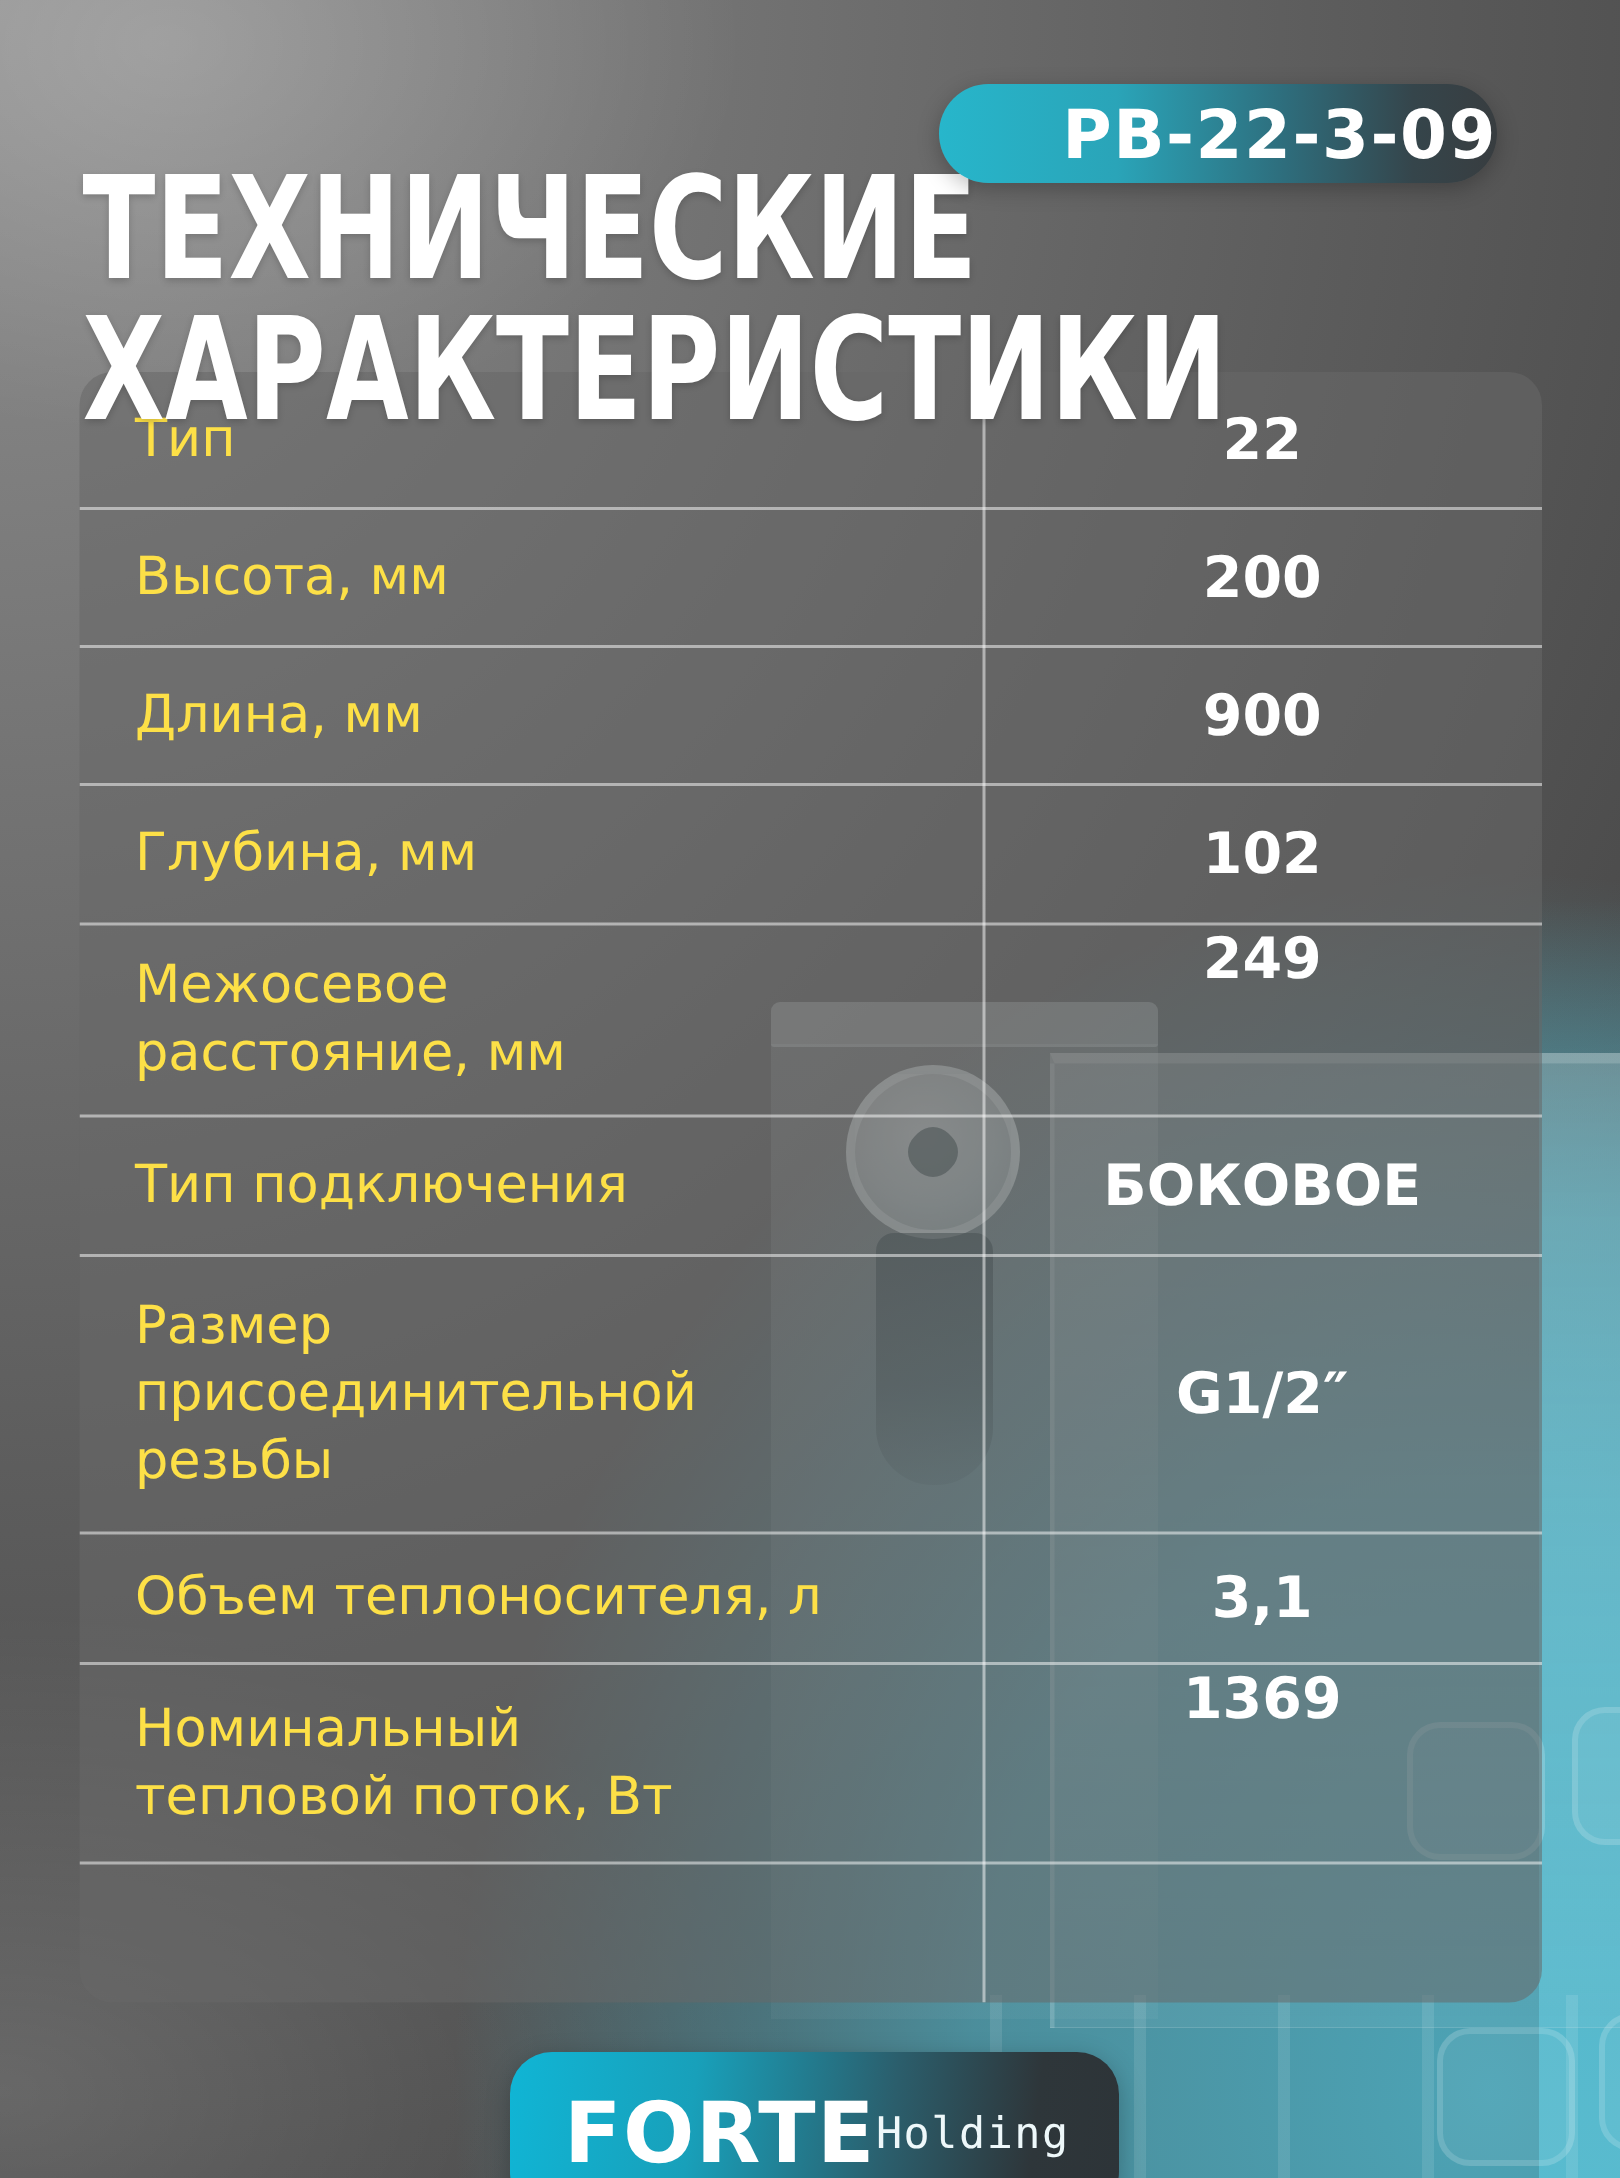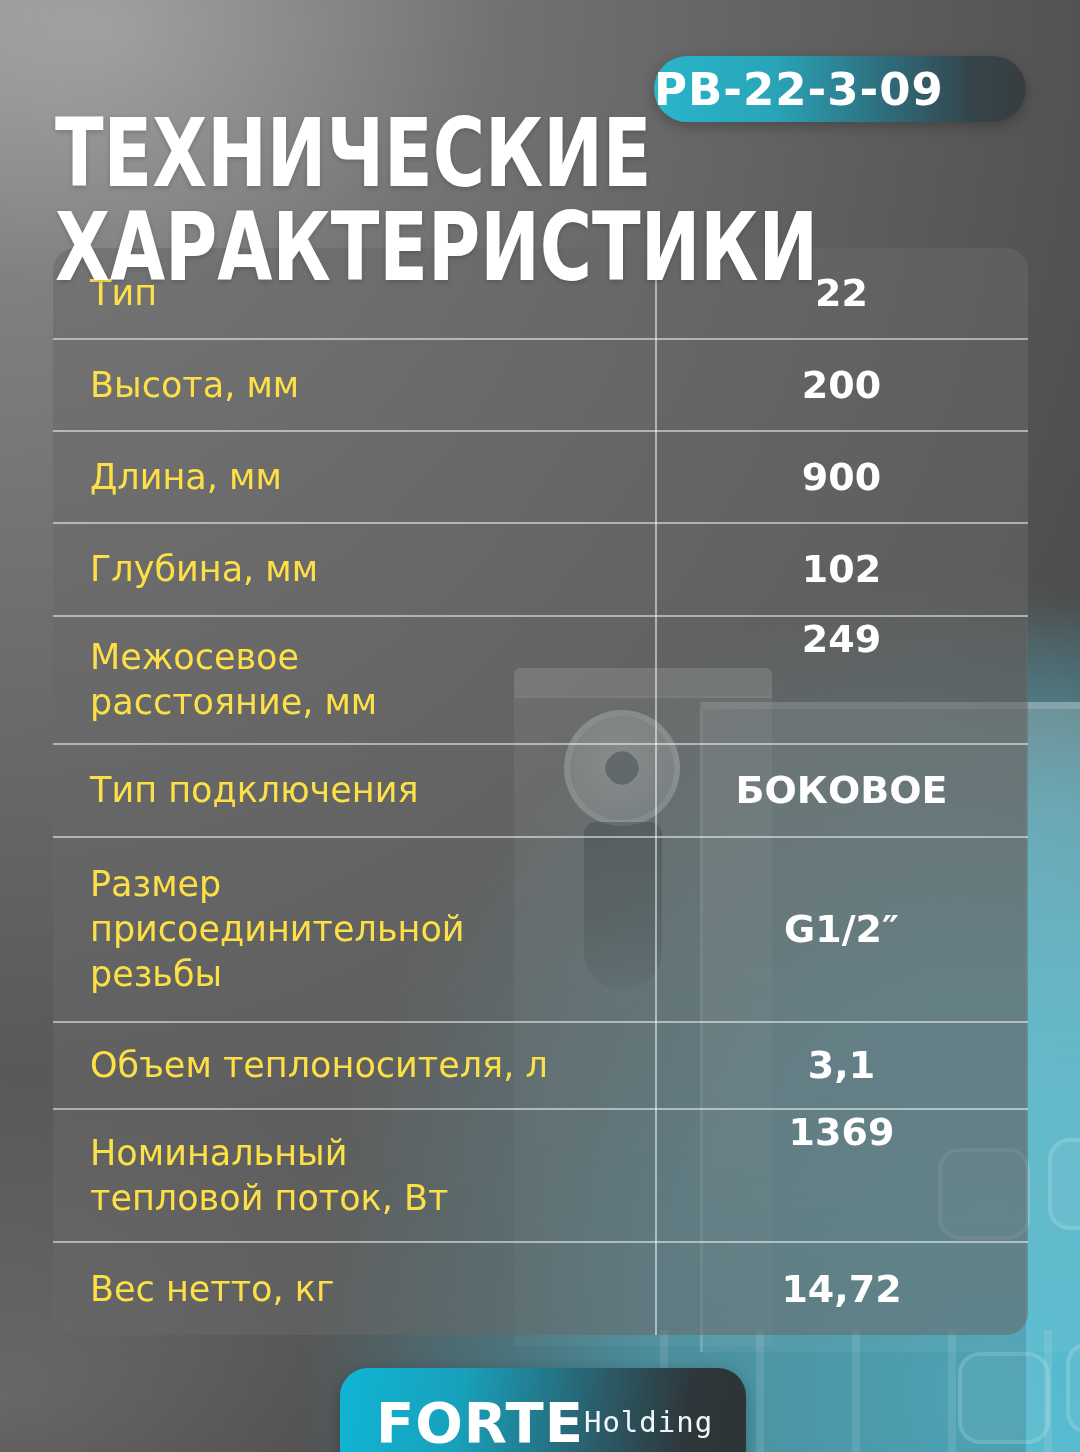--- a/index.html
+++ b/index.html
@@ -79,24 +79,24 @@
 
   
   .title {
     position:absolute; z-index:4; left:55px; top:42px;
     font-size:95px; line-height:94px; font-weight:bold;
     letter-spacing:0px; white-space:nowrap;
     transform:scaleX(0.75); transform-origin:left top;
     text-shadow:0 2px 6px rgba(0,0,0,0.18);
   }
   .model-badge {
-    position:absolute; z-index:4; left:654px; top:56px; width:372px; height:66px;
+    position:absolute; z-index:4; left:626px; top:56px; width:372px; height:66px;
     border-radius:33px;
     background:linear-gradient(90deg, #27b6cb 0%, #2aa4b8 32%, #2e6d7c 62%, #35454b 85%, #383d40 100%);
-    display:flex; align-items:center; justify-content:flex-start;
+    display:flex; align-items:center; justify-content:flex-end;
     font-size:45px; font-weight:bold; letter-spacing:1px;
     box-shadow:0 4px 14px rgba(0,0,0,0.25);
   }
 
   
   .spec-card {
     position:absolute; z-index:3; left:53px; top:248px; width:975px; height:1087px;
     background:rgba(104,104,104,0.55);
     border-radius:22px; overflow:hidden;
   }
@@ -206,24 +206,20 @@
     </div>
     <div class="row h-87">
       <div class="cell-label">Объем теплоносителя, л</div>
       <div class="cell-value">3,1</div>
     </div>
     <div class="row h-133 value-top">
       <div class="cell-label">Номинальный
 тепловой поток, Вт</div>
       <div class="cell-value">1369</div>
     </div>
-    <div class="row h-92 last">
-      <div class="cell-label">Вес нетто, кг</div>
-      <div class="cell-value">14,72</div>
-    </div>
   </section>
 
   <footer class="brand-badge">
     <span class="brand-name">FORTE</span>
     <span class="brand-suffix">Holding</span>
   </footer>
 
 </div>
 
 </body></html>

